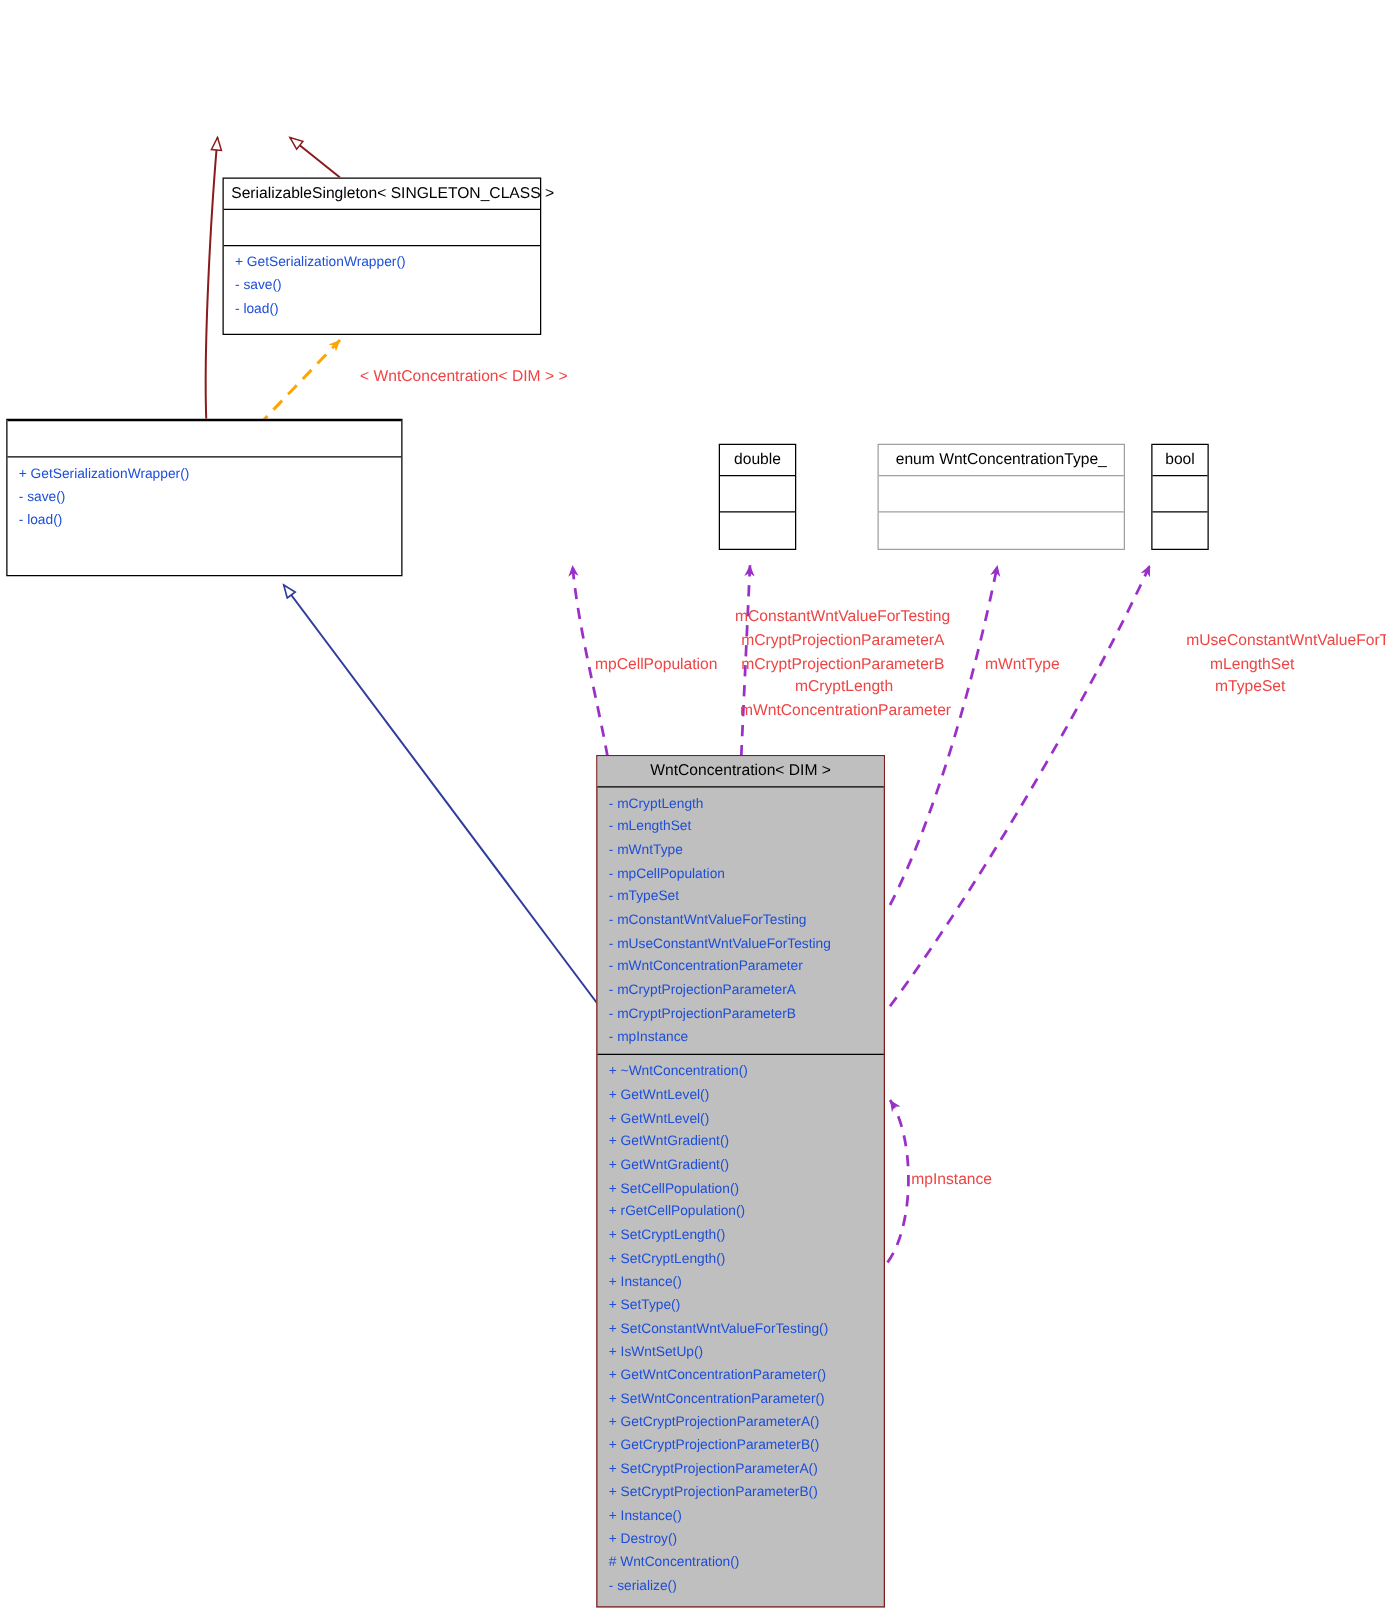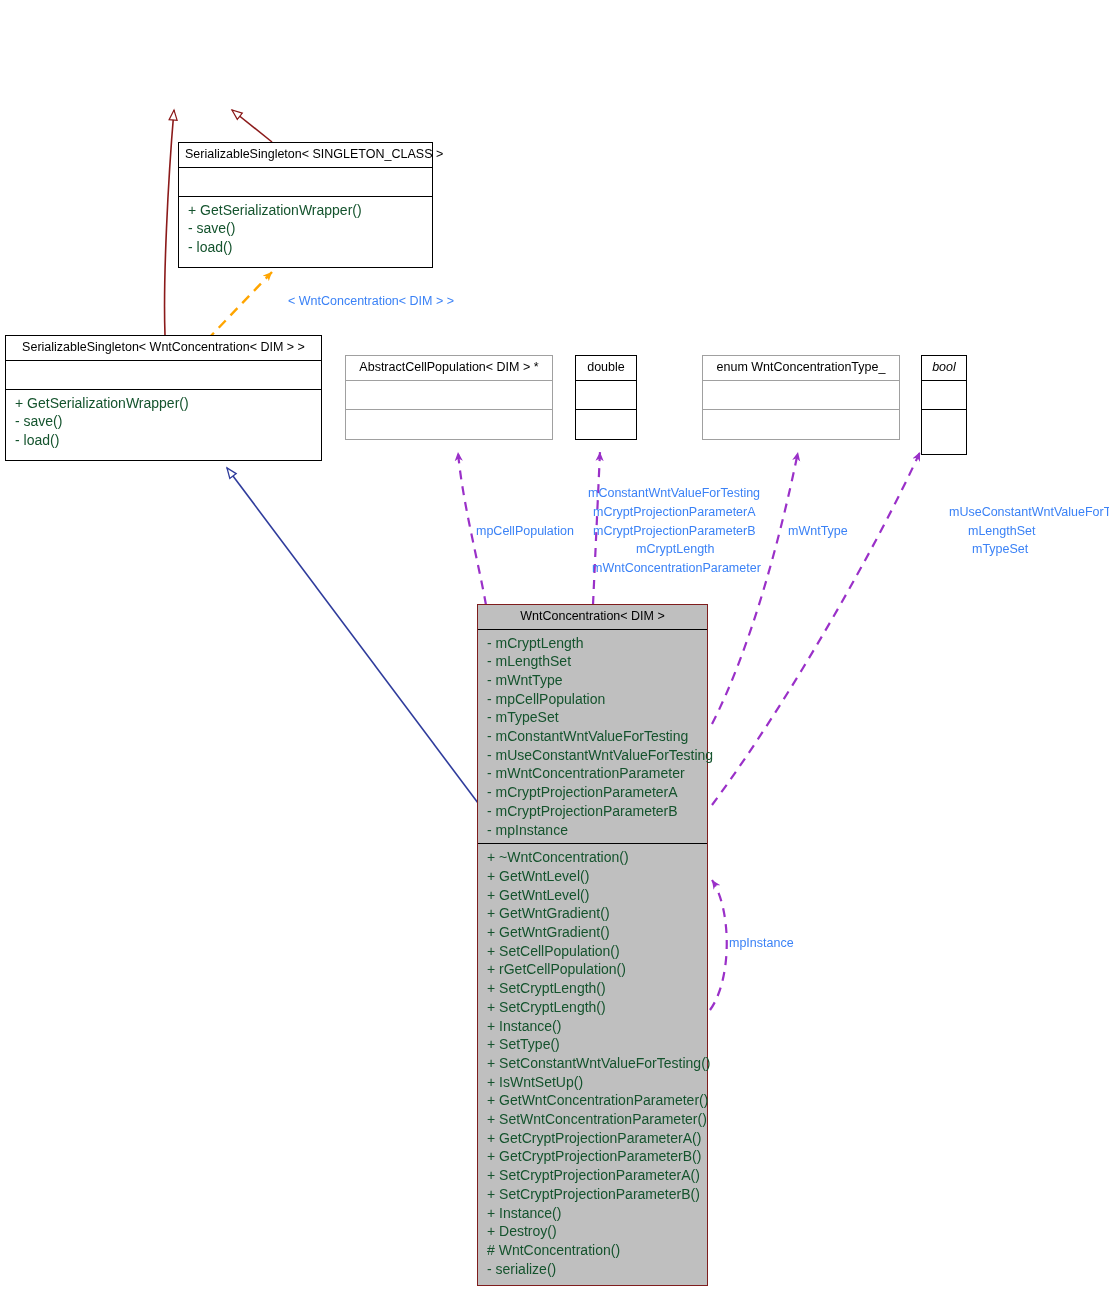--- a/index.html
+++ b/index.html
@@ -60,33 +60,33 @@
     background: #a0a0a0;
   }
   .filled .nd-sep {
     background: #000000;
   }
   .nd-section {
     box-sizing: border-box;
     padding: 4px 0 4px 0;
   }
   .nd-row {
-    font-size: 14px;
-    color: #14532d;
+    font-size: 11px;
+    color: #1d4ed8;
     line-height: 18.7px;
     padding-left: 9px;
     white-space: nowrap;
   }
   .nd-empty {
     height: 28px;
   }
   .edge-label {
     position: absolute;
     font-size: 12.5px;
-    color: #3b82f6;
+    color: #ef4444;
     line-height: 18.6px;
     white-space: nowrap;
     text-align: center;
   }
 </style>
 </head>
 <body>
 
 <div id="canvas">
 
@@ -132,56 +132,48 @@
     <div class="nd-section nd-empty"></div>
     <div class="nd-sep"></div>
     <div class="nd-section">
       <div class="nd-row">+ GetSerializationWrapper()</div>
       <div class="nd-row">- save()</div>
       <div class="nd-row">- load()</div>
     </div>
   </div>
 
   <div class="uml-node" style="left:5px; top:335px; width:317px; height:126px;">
-    <div class="nd-title">SerializableSingleton&lt; WntConcentration&lt; DIM &gt; &gt;</div>
     <div class="nd-sep"></div>
     <div class="nd-section nd-empty"></div>
     <div class="nd-sep"></div>
     <div class="nd-section">
       <div class="nd-row">+ GetSerializationWrapper()</div>
       <div class="nd-row">- save()</div>
       <div class="nd-row">- load()</div>
     </div>
   </div>
 
-  <div class="uml-node gray-border" style="left:345px; top:355px; width:208px; height:85px;">
-    <div class="nd-title">AbstractCellPopulation&lt; DIM &gt; *</div>
-    <div class="nd-sep"></div>
-    <div class="nd-section nd-empty"></div>
-    <div class="nd-sep"></div>
-    <div class="nd-section nd-empty"></div>
-  </div>
 
   <div class="uml-node" style="left:575px; top:355px; width:62px; height:85px;">
     <div class="nd-title">double</div>
     <div class="nd-sep"></div>
     <div class="nd-section nd-empty"></div>
     <div class="nd-sep"></div>
     <div class="nd-section nd-empty"></div>
   </div>
 
   <div class="uml-node gray-border" style="left:702px; top:355px; width:198px; height:85px;">
     <div class="nd-title">enum WntConcentrationType_</div>
     <div class="nd-sep"></div>
     <div class="nd-section nd-empty"></div>
     <div class="nd-sep"></div>
     <div class="nd-section nd-empty"></div>
   </div>
 
-  <div class="uml-node" style="left:921px; top:355px; width:46px; height:100px;font-style:italic;">
+  <div class="uml-node" style="left:921px; top:355px; width:46px; height:85px;">
     <div class="nd-title">bool</div>
     <div class="nd-sep"></div>
     <div class="nd-section nd-empty"></div>
     <div class="nd-sep"></div>
     <div class="nd-section nd-empty"></div>
   </div>
 
   <div class="uml-node filled" style="left:477px; top:604px; width:231px; height:682px;">
     <div class="nd-title">WntConcentration&lt; DIM &gt;</div>
     <div class="nd-sep"></div>

